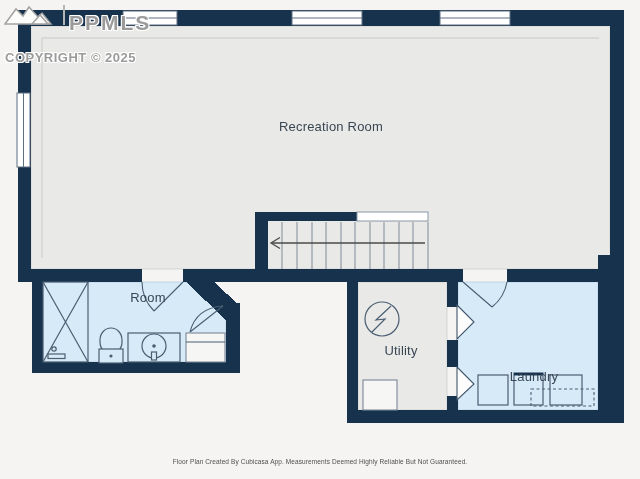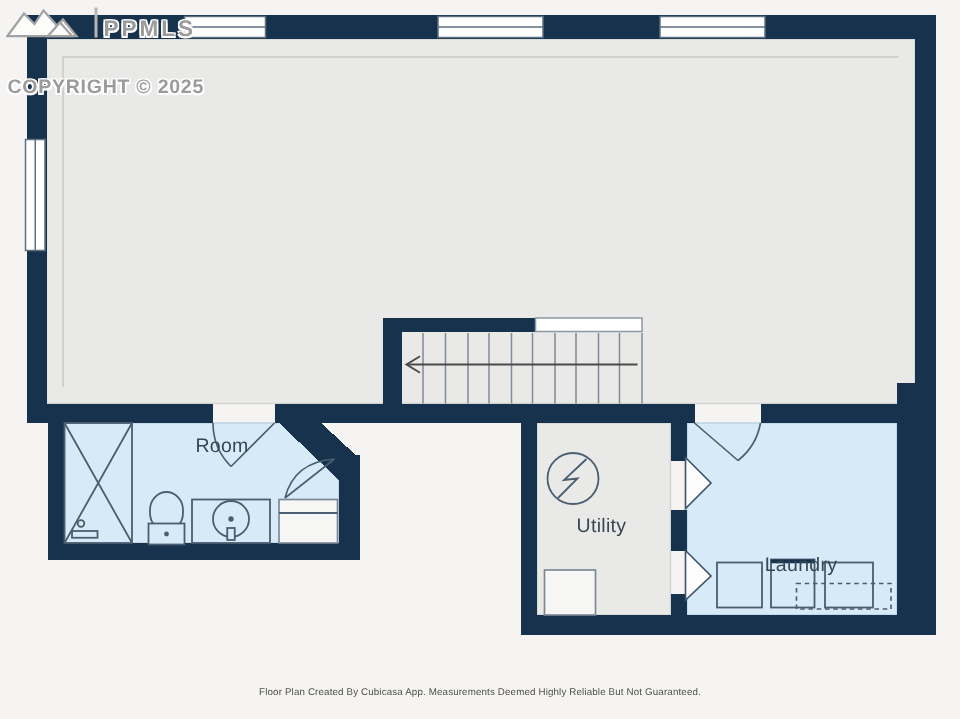--- a/index.html
+++ b/index.html
@@ -21,21 +21,21 @@
   .arrow{stroke:#4a4a4a;stroke-width:1.3;fill:none;}
   .door{stroke:#4a5e72;stroke-width:1.1;fill:none;}
   .doorw{stroke:#3f556b;stroke-width:1.1;fill:#fdfdfd;}
   .dash{stroke:#4a5e72;stroke-width:1.1;fill:none;stroke-dasharray:3 2.5;}
   
   .room-label{position:absolute;transform:translate(-50%,-50%);font-size:13px;
               color:var(--label,#394754);letter-spacing:.2px;white-space:nowrap;}
   
   .watermark{position:absolute;left:2px;top:2px;color:var(--watermark,#9b9b9b);pointer-events:none;}
   .wm-outline{text-shadow:-1px -1px 0 #fff,1px -1px 0 #fff,-1px 1px 0 #fff,1px 1px 0 #fff,0 1px 0 #fff,0 -1px 0 #fff;}
-  .wm-brand{position:absolute;left:67px;top:9px;font-size:15px;font-weight:bold;letter-spacing:2px;}
+  .wm-brand{position:absolute;left:67px;top:9px;font-size:21px;font-weight:bold;letter-spacing:2px;}
   .wm-copy{position:absolute;left:3px;top:22px;font-size:13px;font-weight:bold;letter-spacing:.5px;white-space:nowrap;margin-top:26px;}
   .wm-logo{position:absolute;left:2px;top:2px;}
   .wm-divider{position:absolute;left:61px;top:3px;width:2px;height:20px;background:#b5b5b5;}
   
   .footer{position:absolute;left:0;top:458px;width:100%;text-align:center;
           font-size:6.5px;color:var(--footer-text,#4f4f4f);letter-spacing:.1px;}
 </style>
 </head>
 <body>
 
@@ -122,20 +122,21 @@
 
     <g>
       <rect class="fx" x="478" y="375" width="30" height="30"></rect>
       <rect class="fx" x="514" y="373" width="29" height="32"></rect>
       <line x1="514" y1="374.2" x2="543" y2="374.2" stroke="#16324c" stroke-width="2.5"></line>
       <rect class="fx" x="550" y="375" width="32" height="30"></rect>
       <rect class="dash" x="531" y="389" width="63" height="17"></rect>
     </g>
   </svg>
 
+  <div class="room-label" style="left:331px;top:126px;">Recreation Room</div>
   <div class="room-label" style="left:148px;top:297px;">Room</div>
   <div class="room-label" style="left:401px;top:350px;">Utility</div>
   <div class="room-label" style="left:534px;top:331px;margin-top:45px;">Laundry</div>
 
   <div class="watermark">
     <svg class="wm-logo" width="58" height="22" viewBox="0 0 58 22">
       <polygon points="1,20 12,5 19,12 25,3 34,13 38,9 47,20" fill="#fcfcfb" stroke="#a2a2a2" stroke-width="1.5"></polygon>
       <polygon points="28,20 36,11 44,20" fill="#fcfcfb" stroke="#a2a2a2" stroke-width="1.5"></polygon>
     </svg>
     <div class="wm-divider"></div>

